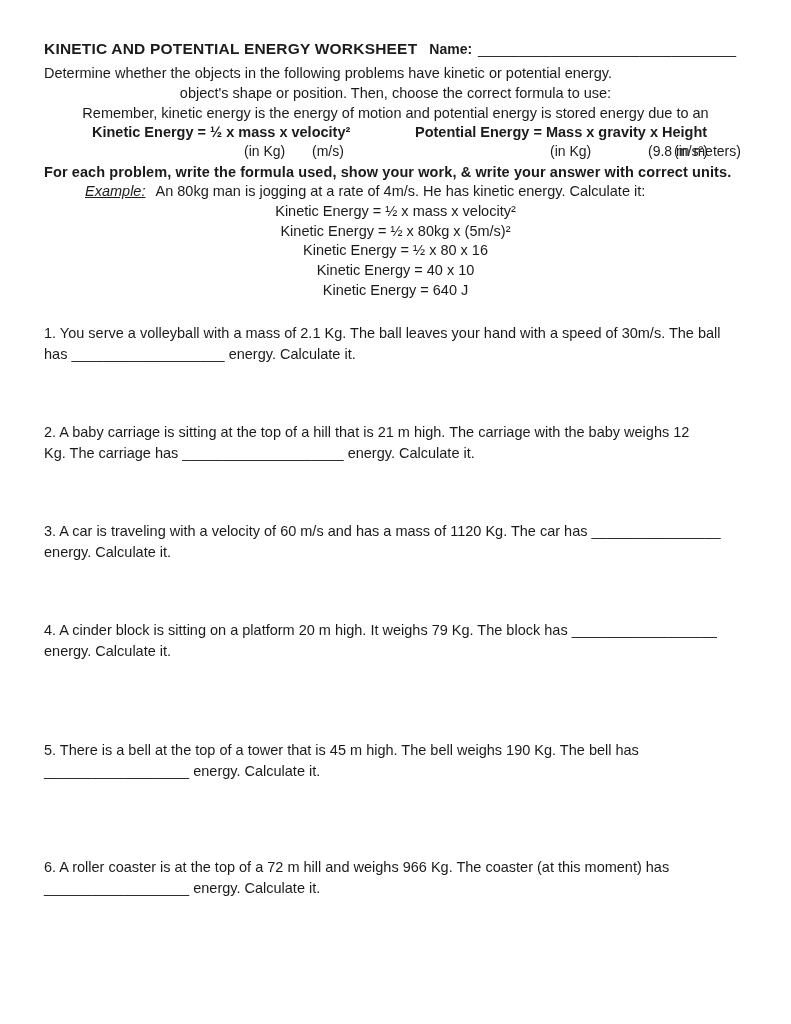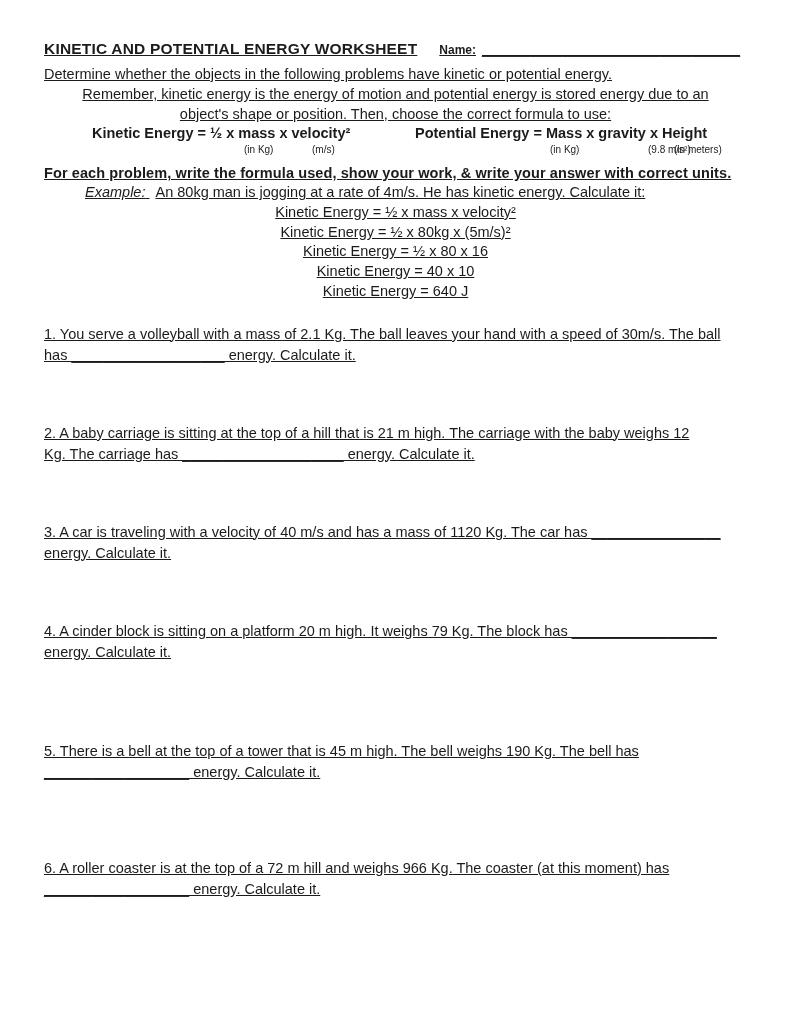--- a/index.html
+++ b/index.html
@@ -7,34 +7,33 @@
     width:791px; height:1024px;
     margin:0 auto;
     background:#ffffff;
     box-sizing:border-box;
     padding:38px 44px 0 44px;
     font-family:"Liberation Sans", sans-serif;
     font-size:14.5px;
     color:#1b1b1b;
     position:relative;
     overflow:hidden;
-    text-decoration:underline;
   }
   .header { display:flex; align-items:baseline; white-space:nowrap; line-height:22px; }
   .title { font-weight:bold; font-size:15.5px; letter-spacing:0.2px; }
-  .name-label { font-weight:bold; font-size:12px; margin-left:22px; }
+  .name-label { font-weight:bold; font-size:14px; margin-left:12px; }
   .name-blank { margin-left:6px; letter-spacing:0;text-align:center; }
 
   .intro { margin-top:3px; line-height:20px; }
   .intro .c { text-align:center; }
 
   .formulas { position:relative; height:40px; }
   .f-kinetic  { position:absolute; left:48px;  top:1px; font-weight:bold; white-space:nowrap; }
   .f-potential{ position:absolute; left:371px; top:1px; font-weight:bold; white-space:nowrap; }
-  .unit { position:absolute; top:20px; font-size:10px; white-space:nowrap; }
+  .unit { position:absolute; top:20px; font-size:14px; white-space:nowrap; }
   .ku0 { left:200px; } .ku1 { left:268px; }
   .pu0 { left:506px; } .pu1 { left:556px;margin-left:48px; } .pu2 { left:630px; }
 
   .instruction { font-weight:bold; line-height:19px; white-space:nowrap; letter-spacing:0.1px; }
   .example-line { line-height:19px; padding-left:41px; white-space:nowrap; }
   .example-label { font-style:italic; text-decoration:underline;text-align:right; }
   .example-text { margin-left:6px; }
   .steps { text-align:center; line-height:19.7px; margin-top:1px; }
 
   .problems { margin-top:22px; }
@@ -49,22 +48,22 @@
 <div class="page">
 
   <div class="header">
     <span class="title">KINETIC AND POTENTIAL ENERGY WORKSHEET</span>
     <span class="name-label">Name:</span>
     <span class="name-blank">________________________________</span>
   </div>
 
   <div class="intro">
     <div>Determine whether the objects in the following problems have kinetic or potential energy.</div>
+    <div class="c">object's shape or position. Then, choose the correct formula to use:</div>
     <div class="c">Remember, kinetic energy is the energy of motion and potential energy is stored energy due to an</div>
-    <div class="c">object's shape or position. Then, choose the correct formula to use:</div>
   </div>
 
   <div class="formulas">
     <span class="f-kinetic">Kinetic Energy = ½ x mass x velocity²</span>
     <span class="f-potential">Potential Energy = Mass x gravity x Height</span>
     <span class="unit ku0">(in Kg)</span>
     <span class="unit ku1">(m/s)</span>
     <span class="unit pu0">(in Kg)</span>
     <span class="unit pu1">(9.8 m/s²)</span>
     <span class="unit pu2">(in meters)</span>
@@ -88,21 +87,21 @@
   <div class="problems">
     <div class="problem mb57">
       <div>1. You serve a volleyball with a mass of 2.1 Kg. The ball leaves your hand with a speed of 30m/s. The ball</div>
       <div>has ___________________ energy. Calculate it.</div>
     </div>
     <div class="problem mb57">
       <div>2. A baby carriage is sitting at the top of a hill that is 21 m high. The carriage with the baby weighs 12</div>
       <div>Kg. The carriage has ____________________ energy. Calculate it.</div>
     </div>
     <div class="problem mb57">
-      <div>3. A car is traveling with a velocity of 40 m/s and has a mass of 1120 Kg. The car has ________________</div>
+      <div>3. A car is traveling with a velocity of 60 m/s and has a mass of 1120 Kg. The car has ________________</div>
       <div>energy. Calculate it.</div>
     </div>
     <div class="problem mb78">
       <div>4. A cinder block is sitting on a platform 20 m high. It weighs 79 Kg. The block has __________________</div>
       <div>energy. Calculate it.</div>
     </div>
     <div class="problem mb75">
       <div>5. There is a bell at the top of a tower that is 45 m high. The bell weighs 190 Kg. The bell has</div>
       <div>__________________ energy. Calculate it.</div>
     </div>

